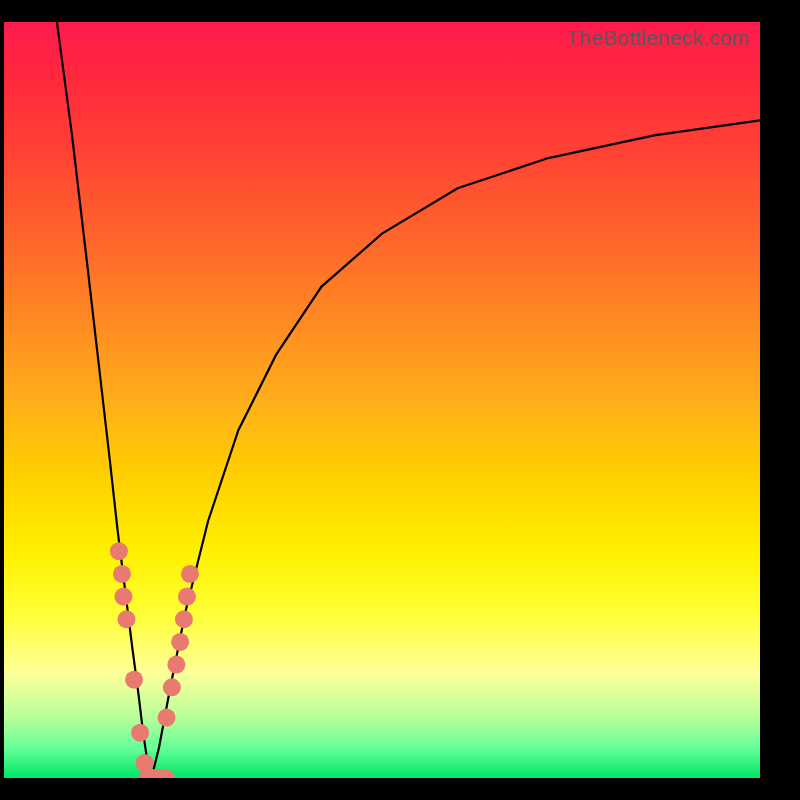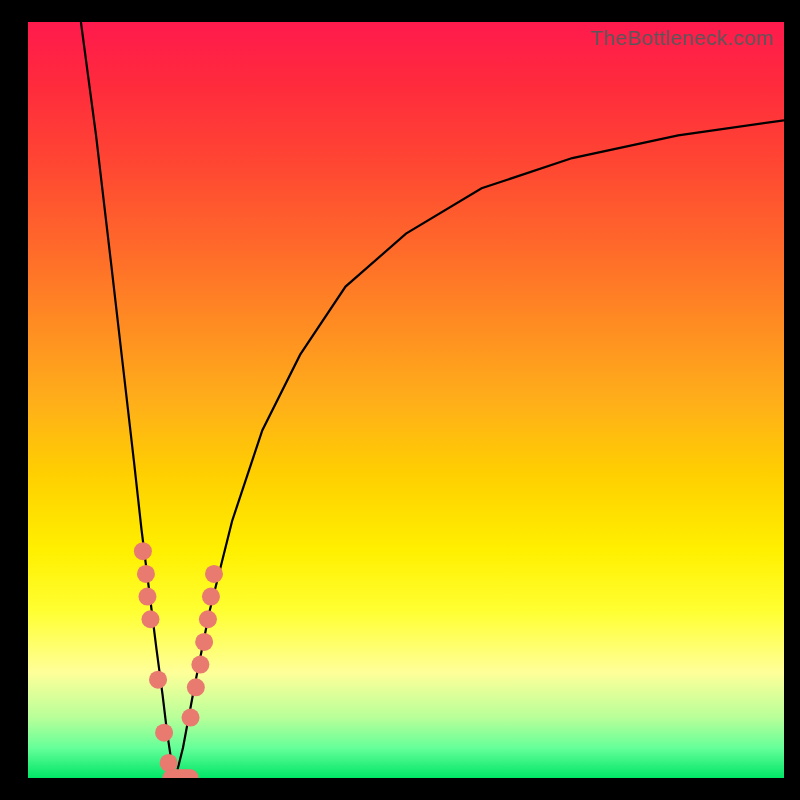--- a/index.html
+++ b/index.html
@@ -5,21 +5,21 @@
   * { margin: 0; padding: 0; box-sizing: border-box; }
   html, body { width: 800px; height: 800px; overflow: hidden; }
   .outer {
     width: 800px;
     height: 800px;
     background: #000;
     position: relative;
   }
   .plot-area {
     position: absolute;
-    left: 28px;
+    left: 4px;
     top: 22px;
     width: 756px;
     height: 756px;
     background: linear-gradient(to bottom,
       #ff1a4d 0%,
       #ff2a3d 8%,
       #ff4433 18%,
       #ff6a2a 30%,
       #ff8c22 40%,
       #ffae1a 50%,

